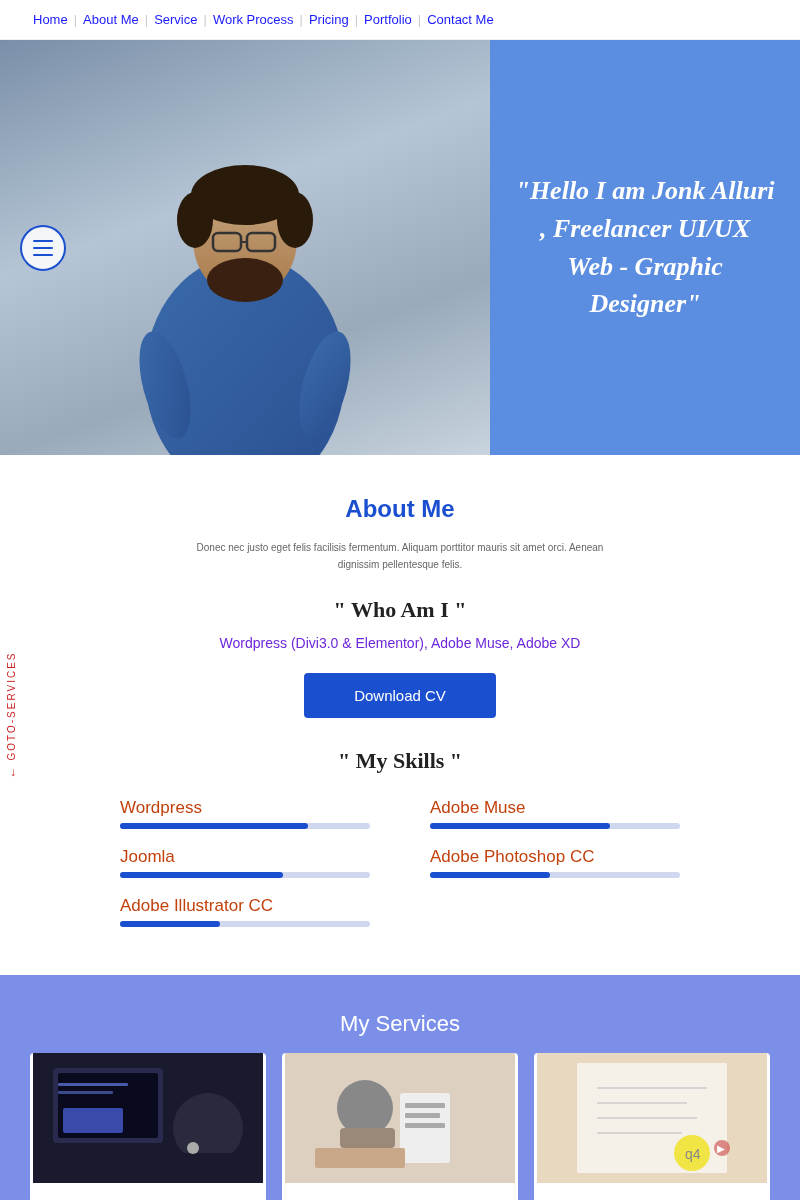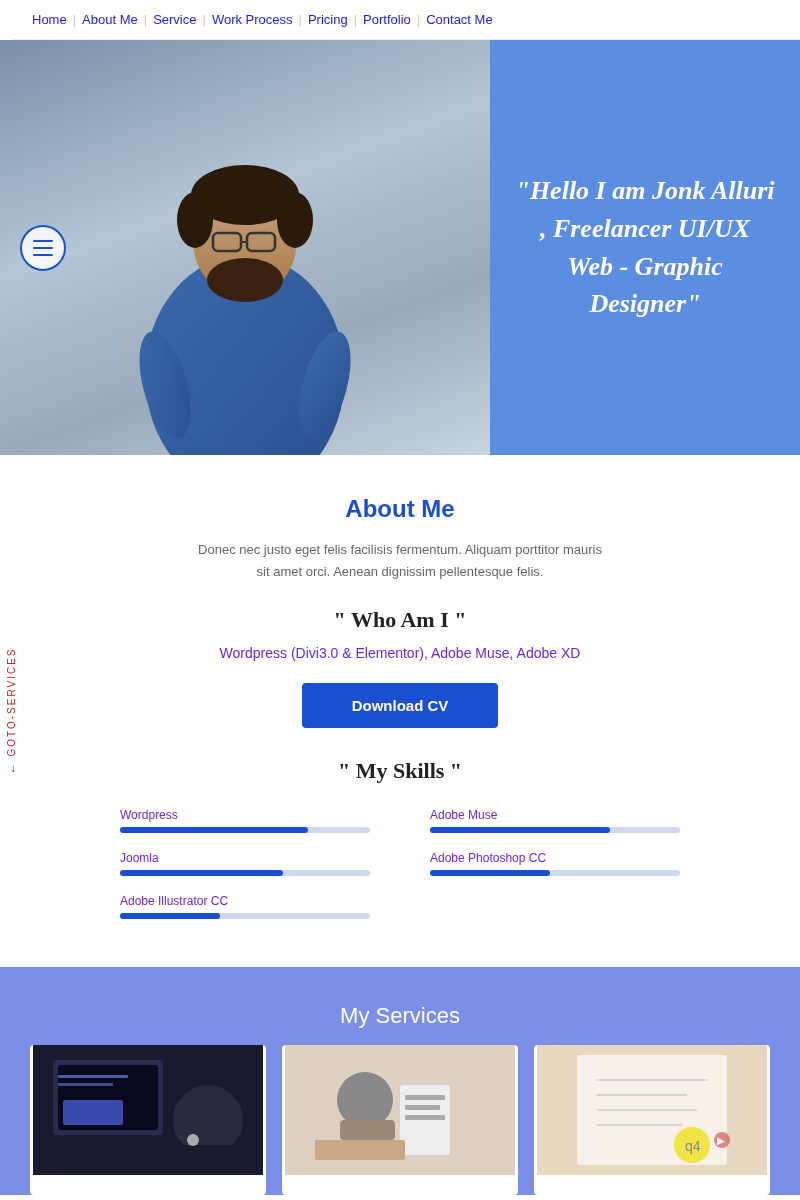--- a/index.html
+++ b/index.html
@@ -2,25 +2,24 @@
 <html><head>
   <meta charset="utf-8">
   <style>
     * { margin: 0; padding: 0; box-sizing: border-box; }
     body { font-family: Arial, sans-serif; width: 800px; overflow-x: hidden; }
 
     
     nav {
       background: #fff;
       border-bottom: 1px solid #eee;
-      padding: 12px 20px;
+      padding: 12px 33px;
       display: flex;
       align-items: center;
       gap: 4px;
-      margin-left: 12px;
     }
     nav a {
       color: #1a1aff;
       text-decoration: none;
       font-size: 13px;
       font-weight: 500;
     }
     nav span { color: #ccc; margin: 0 2px; font-size: 13px; }
 
     
@@ -104,21 +103,21 @@
       text-align: center;
     }
     .section-title {
       font-size: 24px;
       color: #1a4fcf;
       font-weight: bold;
       margin-bottom: 16px;
     }
     .about-desc {
       color: #666;
-      font-size: 13px;
+      font-size: 10px;
       line-height: 1.7;
       max-width: 420px;
       margin: 0 auto 24px;
     }
     .who-am-i {
       font-size: 22px;
       font-weight: bold;
       color: #222;
       margin-bottom: 12px;
       font-family: Georgia, serif;
@@ -127,21 +126,21 @@
       color: #6d28d9;
       font-size: 14px;
       margin-bottom: 22px;
     }
     .download-btn {
       background: #1a4fcf;
       color: #fff;
       border: none;
       padding: 14px 50px;
       font-size: 15px;
-      font-weight: bold;
+      font-weight: normal;
       border-radius: 4px;
       cursor: pointer;
       margin-bottom: 30px;
       display: inline-block;
     }
     .my-skills-title {
       font-size: 22px;
       font-weight: bold;
       color: #222;
       margin-bottom: 24px;
@@ -154,22 +153,22 @@
       grid-template-columns: 1fr 1fr;
       gap: 0 60px;
       max-width: 560px;
       margin: 0 auto;
       text-align: left;
     }
     .skill-item {
       margin-bottom: 18px;
     }
     .skill-name {
-      font-size: 12px;
-      color: #6d28d9;
+      font-size: 17px;
+      color: #c2410c;
       margin-bottom: 5px;
     }
     .skill-bar-bg {
       background: #d0d8f0;
       height: 6px;
       border-radius: 3px;
       width: 100%;
     }
     .skill-bar-fill {
       height: 6px;

